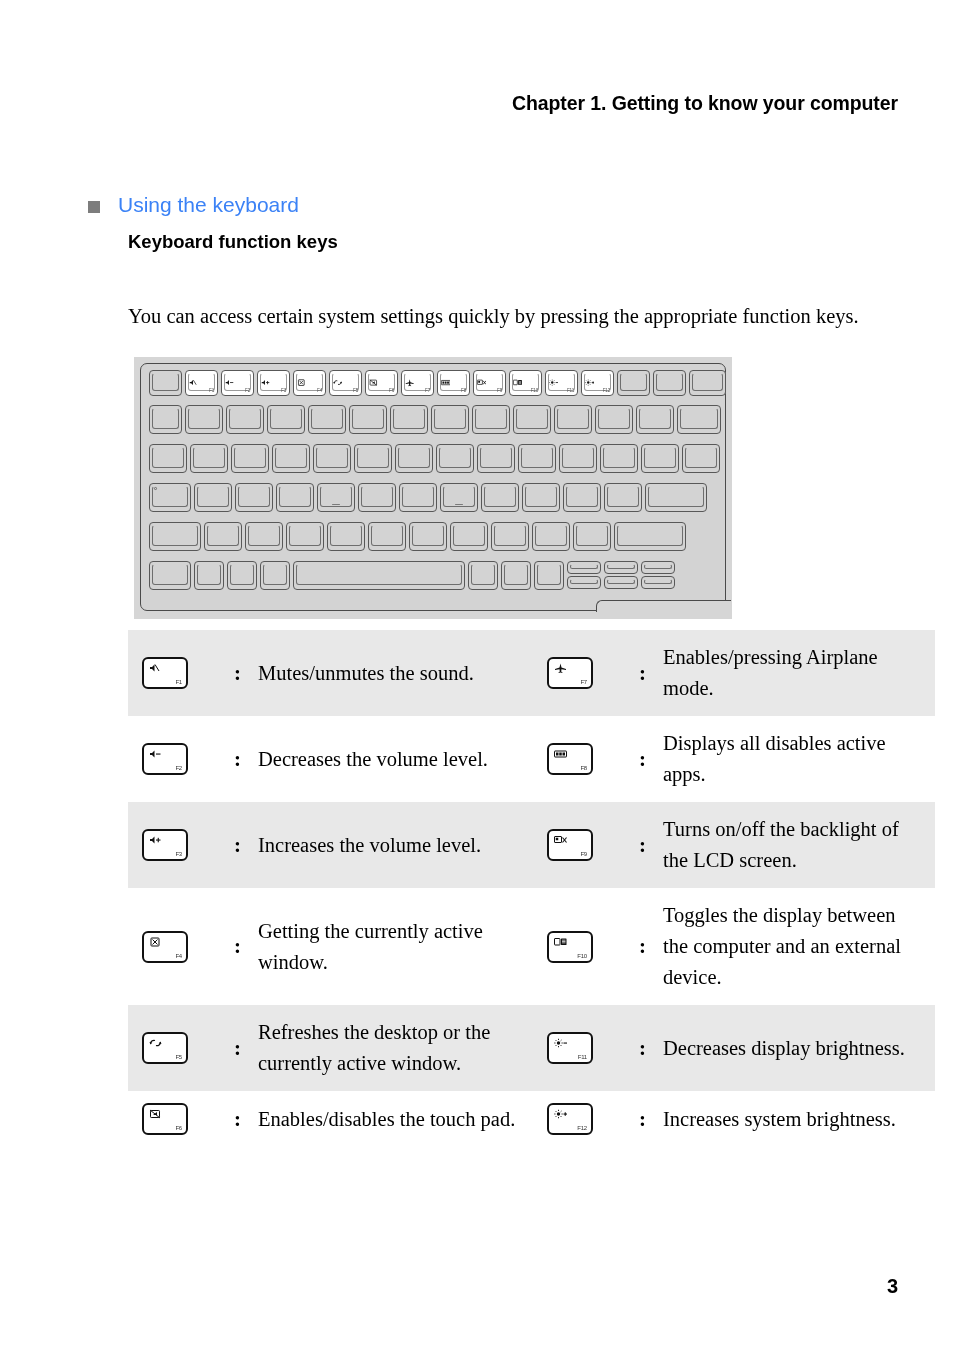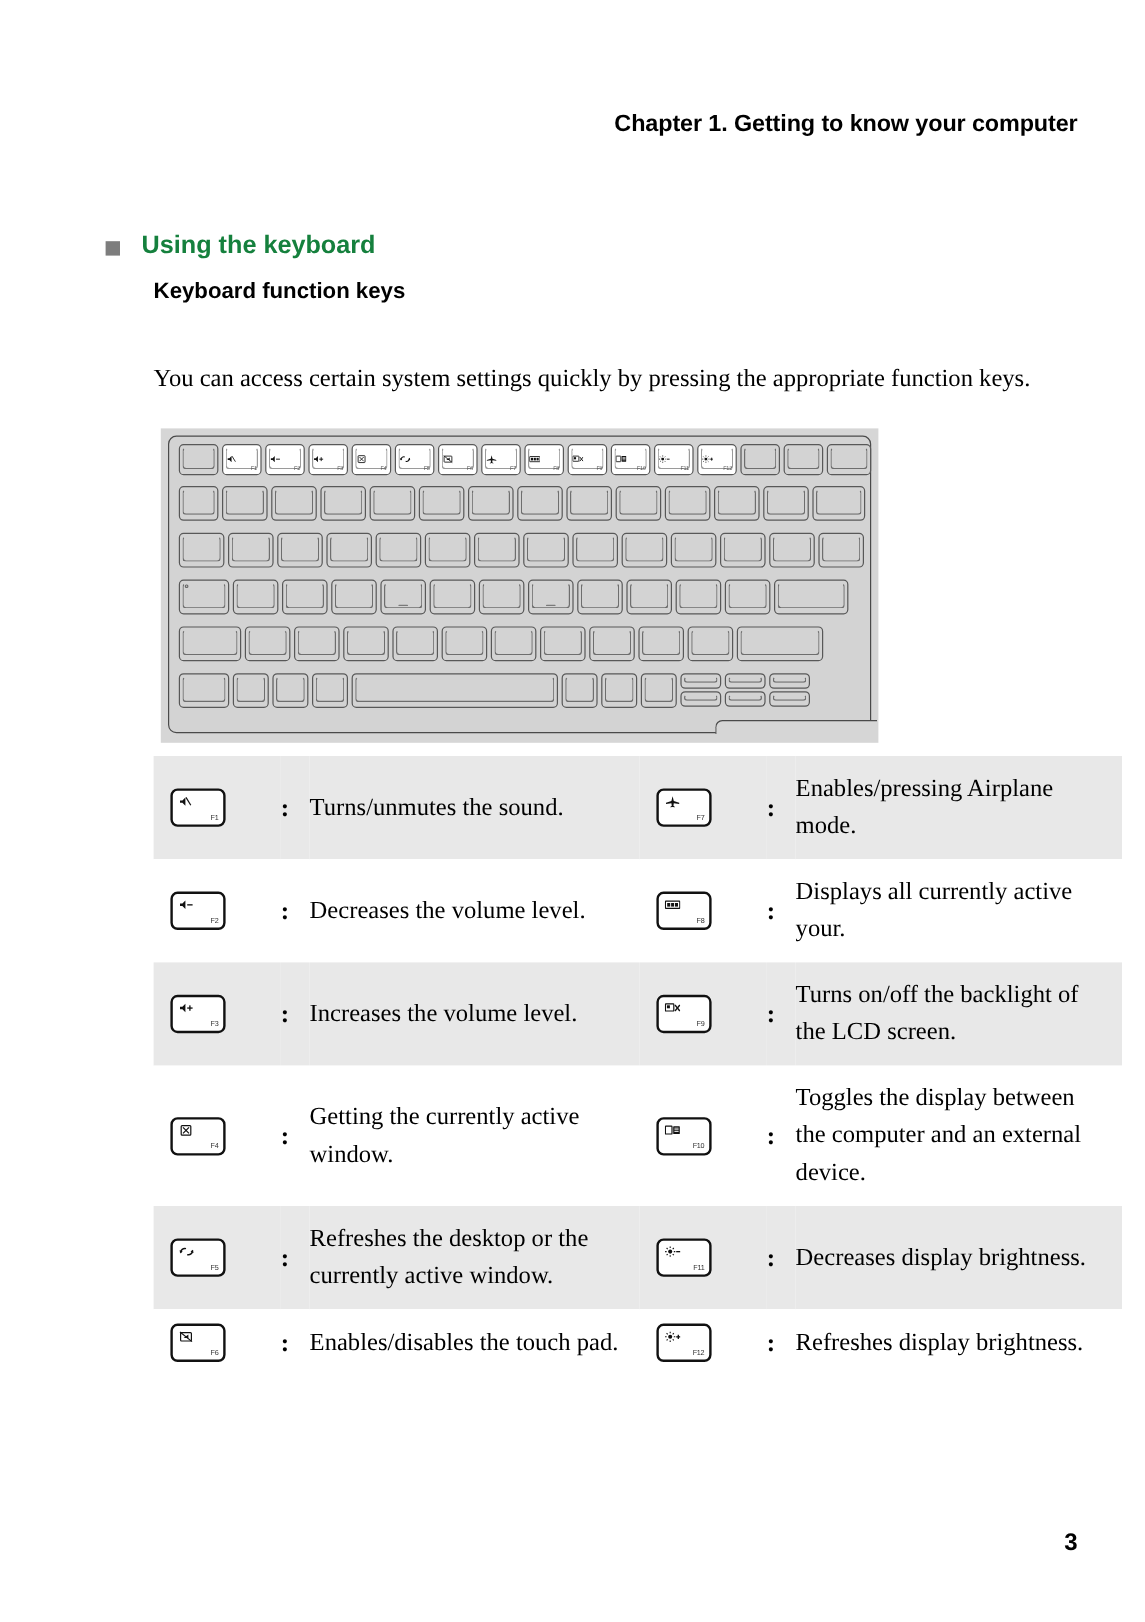--- a/index.html
+++ b/index.html
@@ -41,23 +41,23 @@
   .bullet-square {
     width: 12px;
     height: 12px;
     background: #7d7d7d;
     display: block;
     flex: 0 0 auto;
     margin-top: 3px;
   }
   .section-head-text {
     font-family: "Liberation Sans", sans-serif;
-    font-weight: bold;
+    font-weight: normal;
     font-size: 21px;
-    color: #15803d;
+    color: #3b82f6;
     white-space: nowrap;
   }
 
   .sub-head {
     position: absolute;
     top: 231px;
     left: 128px;
     font-family: "Liberation Sans", sans-serif;
     font-weight: bold;
     font-size: 18.5px;
@@ -534,21 +534,21 @@
             <span class="cglyph">
               <svg class="icosvg" width="13" height="10" viewBox="0 0 26 20" xmlns="http://www.w3.org/2000/svg">
                 <path d="M2 8 H6 L11 3 V17 L6 12 H2 Z" fill="#111"></path>
                 <line x1="12" y1="3" x2="20" y2="16" stroke="#111" stroke-width="2"></line>
               </svg>
             </span>
             <span class="clabel">F1</span>
           </span>
         </td>
         <td class="coloncell">:</td>
-        <td class="desccell left">Turns/unmutes the sound.</td>
+        <td class="desccell left">Mutes/unmutes the sound.</td>
         <td class="keycell">
           <span class="keychip">
             <span class="cglyph">
               <svg class="icosvg" width="13" height="10" viewBox="0 0 26 20" xmlns="http://www.w3.org/2000/svg">
                 <path d="M13 1 L15 9 L24 12 L24 14 L15 12.6 L14.4 17 L17 19 L17 20 L13 19 L9 20 L9 19 L11.6 17 L11 12.6 L2 14 L2 12 L11 9 Z" fill="#111"></path>
               </svg>
             </span>
             <span class="clabel">F7</span>
           </span>
         </td>
@@ -576,21 +576,21 @@
                 <rect x="1" y="4" width="24" height="12" rx="1" fill="none" stroke="#111" stroke-width="2"></rect>
                 <rect x="4" y="7" width="5" height="6" fill="#111"></rect>
                 <rect x="10.5" y="7" width="5" height="6" fill="#111"></rect>
                 <rect x="17" y="7" width="5" height="6" fill="#111"></rect>
               </svg>
             </span>
             <span class="clabel">F8</span>
           </span>
         </td>
         <td class="coloncell">:</td>
-        <td class="desccell right">Displays all currently active your.</td>
+        <td class="desccell right">Displays all disables active apps.</td>
       </tr>
       <tr class="shaded">
         <td class="keycell">
           <span class="keychip">
             <span class="cglyph">
               <svg class="icosvg" width="13" height="10" viewBox="0 0 26 20" xmlns="http://www.w3.org/2000/svg">
                 <path d="M2 8 H6 L11 3 V17 L6 12 H2 Z" fill="#111"></path>
                 <rect x="14" y="9" width="9" height="2.2" fill="#111"></rect>
                 <rect x="17.4" y="5.6" width="2.2" height="9" fill="#111"></rect>
               </svg>
@@ -719,18 +719,18 @@
                   <line x1="4.8" y1="14.2" x2="3" y2="16"></line>
                 </g>
                 <rect x="19" y="9" width="7" height="2.2" fill="#111"></rect>
                 <rect x="21.4" y="6.6" width="2.2" height="7" fill="#111"></rect>
               </svg>
             </span>
             <span class="clabel">F12</span>
           </span>
         </td>
         <td class="coloncell">:</td>
-        <td class="desccell right">Refreshes display brightness.</td>
+        <td class="desccell right">Increases system brightness.</td>
       </tr>
     </tbody>
 </table>
 
 <div class="page-number">3</div>
 
 </body></html>

